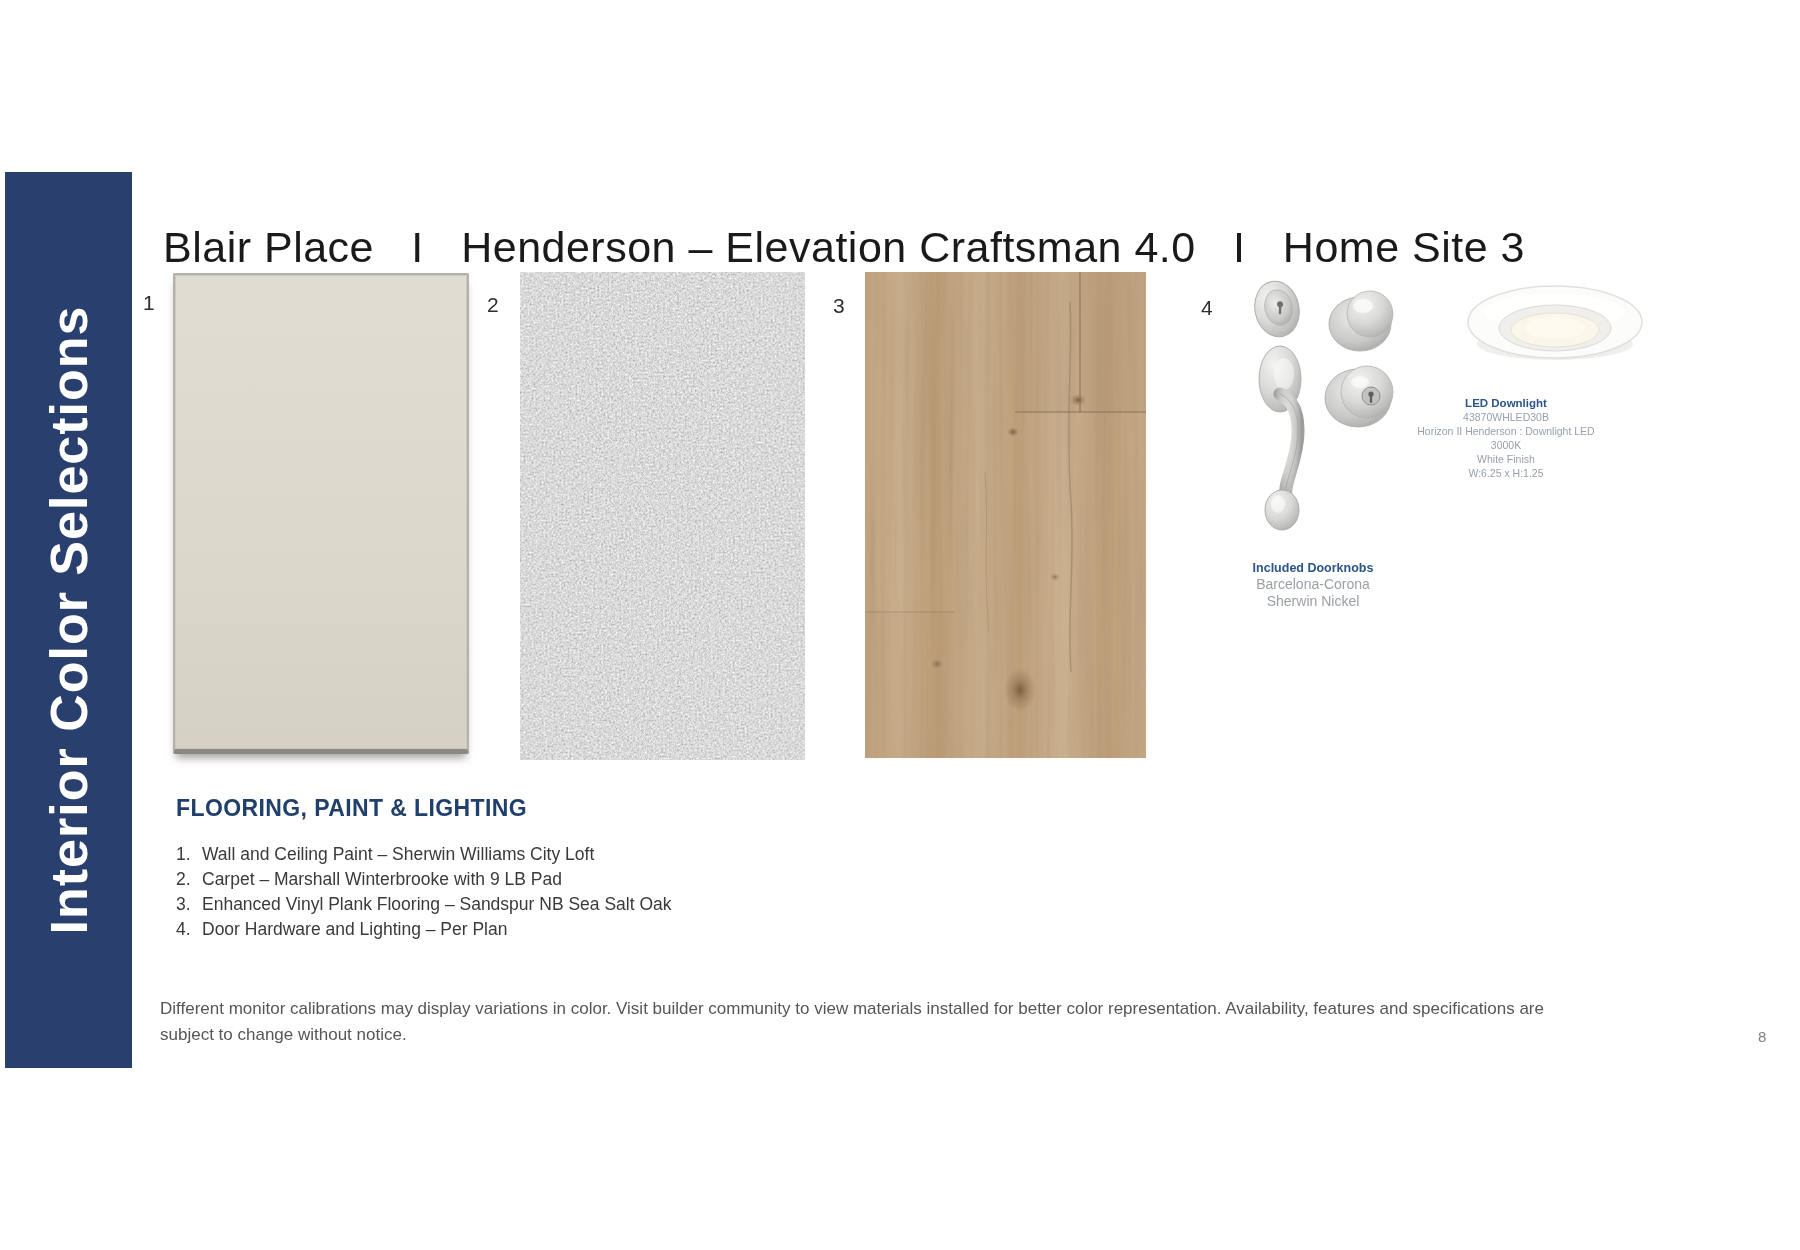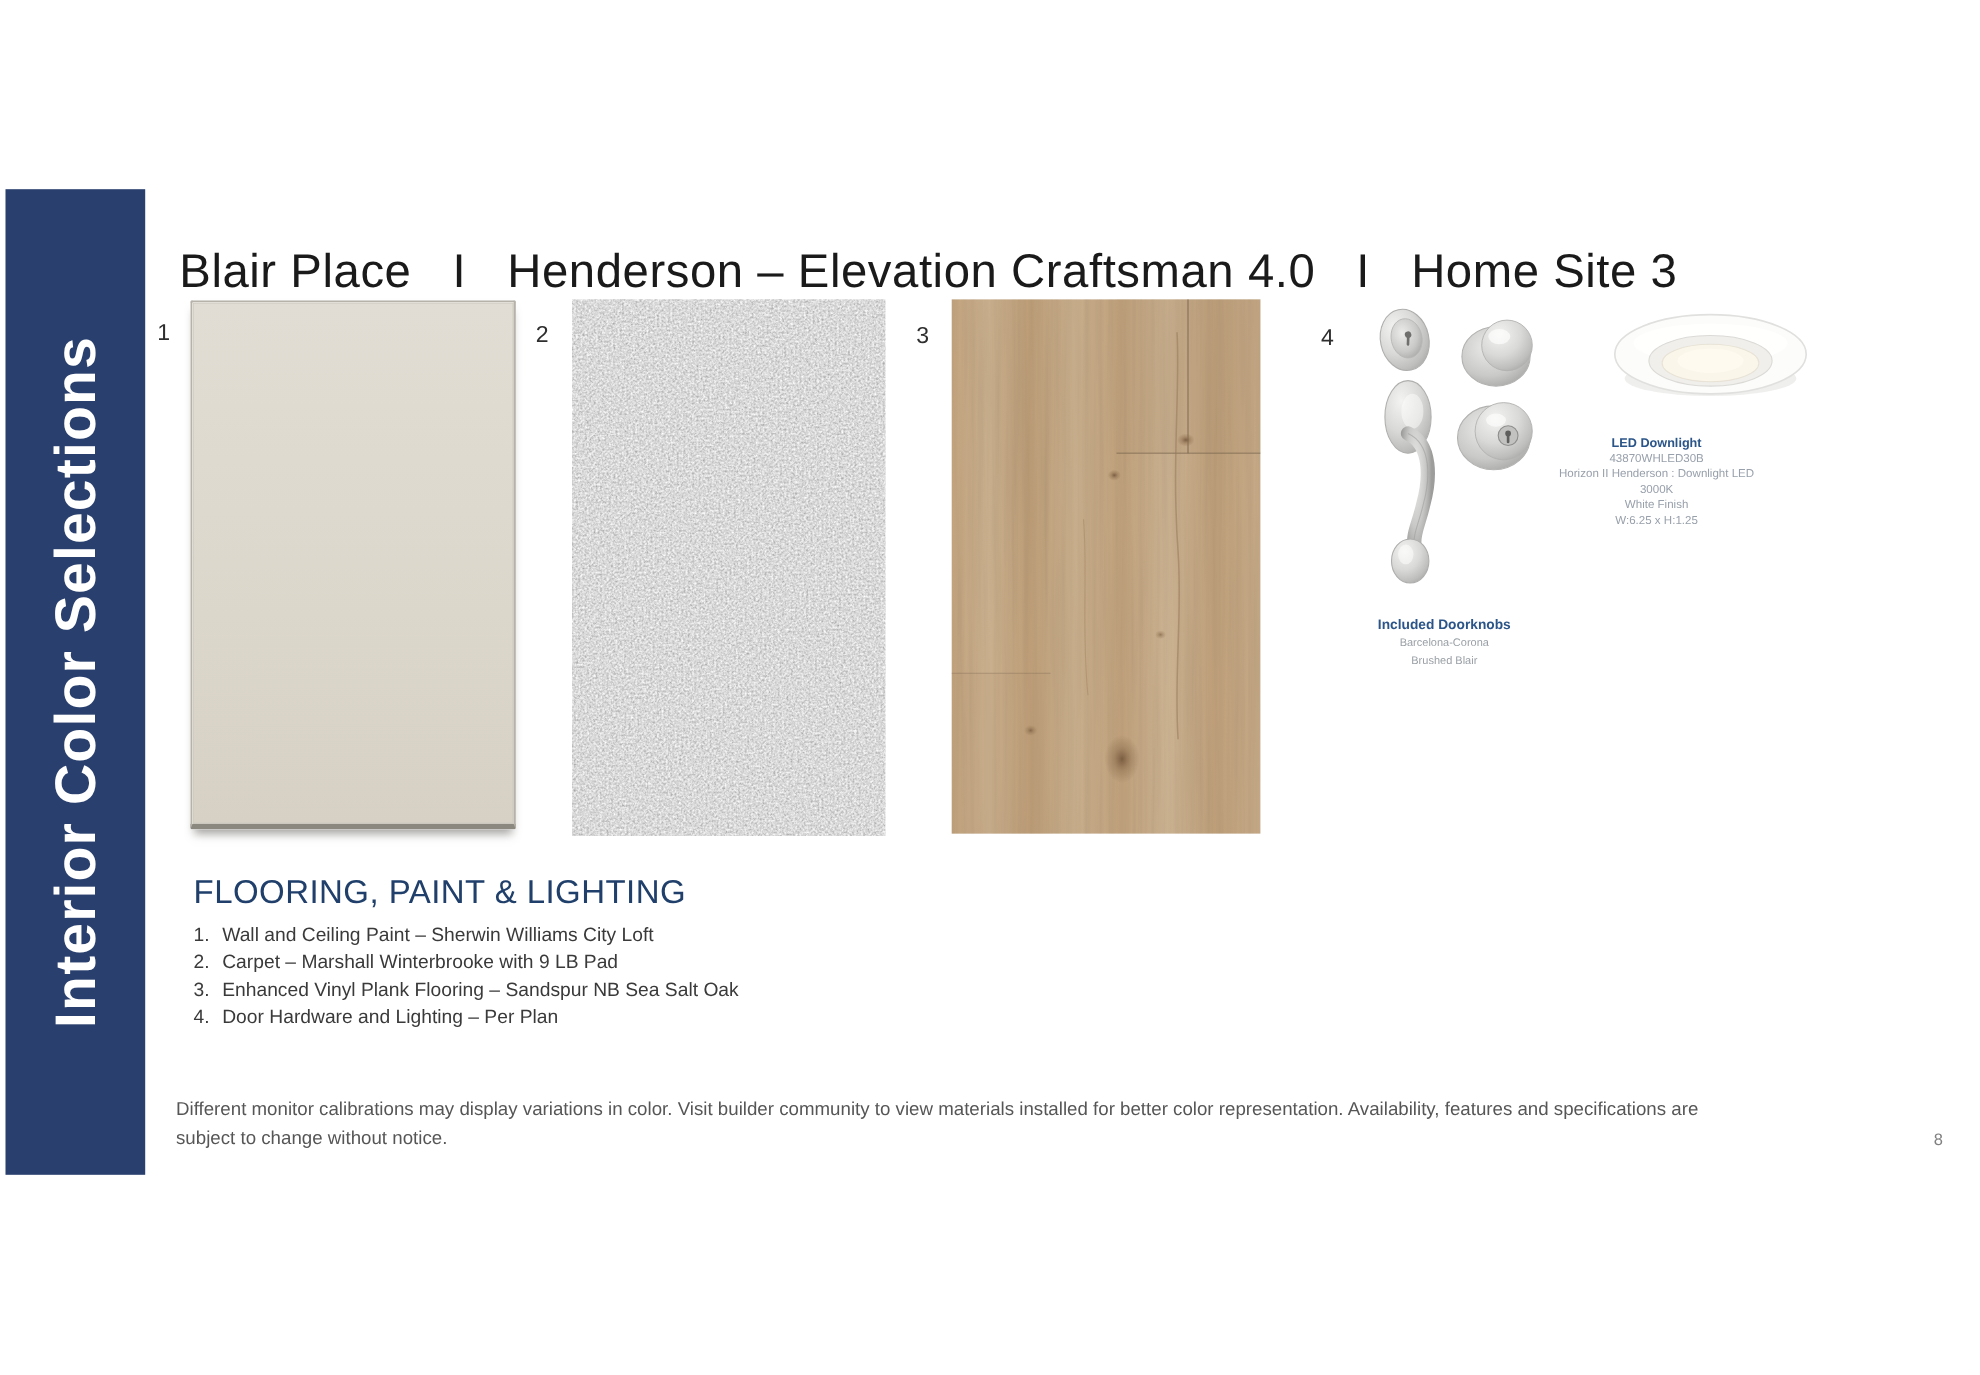--- a/index.html
+++ b/index.html
@@ -54,27 +54,27 @@
     position:absolute; left:1365px; top:396px; width:282px; text-align:center;
   }
   .downlight-info .title { font-size:11.5px; font-weight:bold; color:#2b5588; line-height:14px; }
   .downlight-info .line  { font-size:10.5px; color:#98a0ab; line-height:14px; }
 
   
   .doorknobs-info {
     position:absolute; left:1212px; top:560px; width:202px; text-align:center;
   }
   .doorknobs-info .title { font-size:12.5px; font-weight:bold; color:#2b5588; line-height:16px; }
-  .doorknobs-info .line  { font-size:10px; color:#9aa0a6; line-height:17px; }
+  .doorknobs-info .line  { font-size:14px; color:#9aa0a6; line-height:17px; }
 
   
   .selections { position:absolute; left:176px; top:795px; }
   .selections .heading {
-    font-size:30px; font-weight:normal; color:#20406b; letter-spacing:0.4px;
-    margin-bottom:8px;
+    font-size:23px; font-weight:bold; color:#20406b; letter-spacing:0.4px;
+    margin-bottom:20px;
   }
   .sel-row { display:flex; font-size:17.5px; color:#3a3a3a; line-height:25px; }
   .sel-row .n { width:26px; }
   .sel-row .t { }
 
   
   .footer {
     position:absolute; left:160px; top:996px; width:1580px;
     font-size:17px; color:#565656; line-height:26px;
   }
@@ -213,21 +213,21 @@
     <div class="line">43870WHLED30B</div>
     <div class="line">Horizon II Henderson : Downlight LED</div>
     <div class="line">3000K</div>
     <div class="line">White Finish</div>
     <div class="line">W:6.25 x H:1.25</div>
   </div>
 
   <div class="doorknobs-info">
     <div class="title">Included Doorknobs</div>
     <div class="line">Barcelona-Corona</div>
-    <div class="line">Brushed Blair</div>
+    <div class="line">Sherwin Nickel</div>
   </div>
 
   <div class="selections">
     <div class="heading">FLOORING, PAINT &amp; LIGHTING</div>
     <div class="sel-row">
       <span class="n">1.</span>
       <span class="t">Wall and Ceiling Paint – Sherwin Williams City Loft</span>
     </div>
     <div class="sel-row">
       <span class="n">2.</span>

